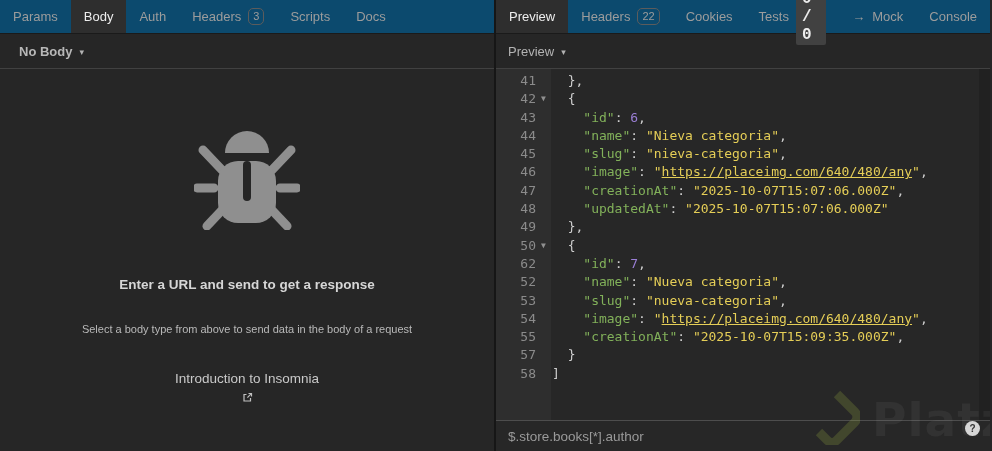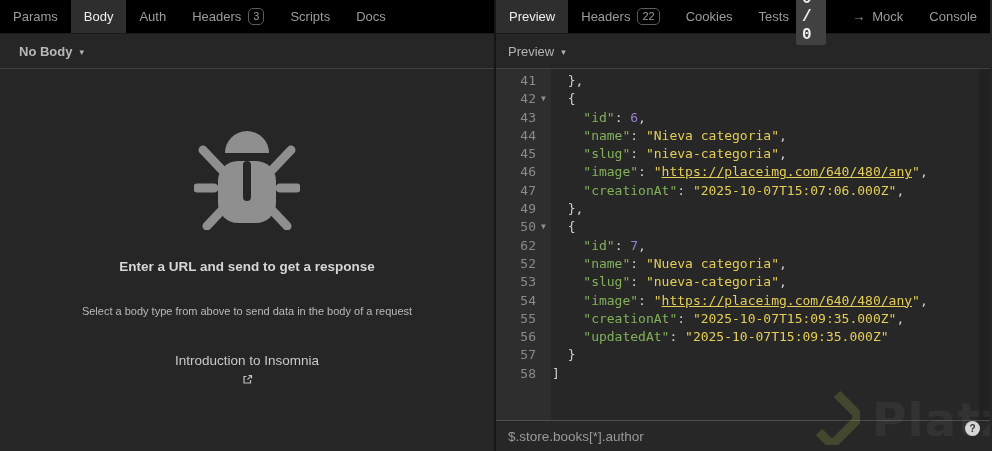--- a/index.html
+++ b/index.html
@@ -11,21 +11,21 @@
     -webkit-font-smoothing:antialiased;
   }
   .app { display:flex; width:992px; height:451px; }
   .pane { display:flex; flex-direction:column; height:100%; }
   .pane.left  { width:496px; border-right:2px solid #161616; }
   .pane.right { width:494px; position:relative; overflow:hidden; }
 
   
   .tabbar {
     height:34px; flex-shrink:0; display:flex; align-items:stretch;
-    background:#000000; border-bottom:1px solid #1a1a1a;
+    background:#0c4a6e; border-bottom:1px solid #1a1a1a;
   }
   .tab { display:flex; align-items:center; gap:7px; padding:0 13px;
          font-size:13px; color:#9c9c9c; cursor:pointer; }
   .tab.active { background:#2e2e2e; color:#ededed; }
   .badge { display:inline-block; }
   .badge-outline { border:1px solid #5c5c5c; border-radius:5px; font-size:11px;
                    line-height:15px; padding:0 4px; min-width:9px; text-align:center;
                    color:#9c9c9c; }
   .badge-filled  { background:#414141; border-radius:2px; font-size:16px;
                    font-weight:bold; padding:1px 6px; color:#ededed;font-family:Liberation Mono, monospace; }
@@ -36,21 +36,21 @@
             gap:7px; border-bottom:1px solid #414141; font-size:13px;
             color:#b3b3b3; padding:0 12px; cursor:pointer; }
   .pane.left .subbar { padding:0 19px; }
   .pane.left .subbar-label { font-weight:bold; color:#b8b8b8; }
   .chevron { font-size:9px; color:#b3b3b3; transform:translateY(1px); }
 
   
   .empty { flex:1; display:flex; flex-direction:column; align-items:center;
            text-align:center; padding:0 20px; }
   .bug-wrap { margin-top:57px; }
-  .empty-title { margin-top:25px; font-size:13.5px; font-weight:bold; color:#d6d6d6; }
+  .empty-title { margin-top:43px; font-size:13.5px; font-weight:bold; color:#d6d6d6; }
   .empty-sub   { margin-top:31px; font-size:11px; color:#b9b9b9; }
   .empty-link  { margin-top:36px; font-size:13.5px; color:#c9c9c9;
                  display:flex; align-items:center; gap:5px; cursor:pointer;flex-direction:column; }
 
   
   .code-area {
     flex:1; position:relative; overflow:hidden; padding-top:3px;
     font-family:"DejaVu Sans Mono", monospace; font-size:13px;
     background:linear-gradient(to right, #2e2e2e 55px, #272727 55px);
   }
@@ -184,28 +184,28 @@
 
     <div class="code-area">
       <div id="code-lines">
           <div class="code-line"><span class="gutter">41</span><span class="fold"></span><span class="code-text"><span class="tk-p">  },</span></span></div>
           <div class="code-line"><span class="gutter">42</span><span class="fold">▼</span><span class="code-text"><span class="tk-p">  {</span></span></div>
           <div class="code-line"><span class="gutter">43</span><span class="fold"></span><span class="code-text"><span class="tk-p">    </span><span class="tk-k">"id"</span><span class="tk-p">: </span><span class="tk-n">6</span><span class="tk-p">,</span></span></div>
           <div class="code-line"><span class="gutter">44</span><span class="fold"></span><span class="code-text"><span class="tk-p">    </span><span class="tk-k">"name"</span><span class="tk-p">: </span><span class="tk-s">"Nieva categoria"</span><span class="tk-p">,</span></span></div>
           <div class="code-line"><span class="gutter">45</span><span class="fold"></span><span class="code-text"><span class="tk-p">    </span><span class="tk-k">"slug"</span><span class="tk-p">: </span><span class="tk-s">"nieva-categoria"</span><span class="tk-p">,</span></span></div>
           <div class="code-line"><span class="gutter">46</span><span class="fold"></span><span class="code-text"><span class="tk-p">    </span><span class="tk-k">"image"</span><span class="tk-p">: </span><span class="tk-s">"</span><span class="tk-u">https://placeimg.com/640/480/any</span><span class="tk-s">"</span><span class="tk-p">,</span></span></div>
           <div class="code-line"><span class="gutter">47</span><span class="fold"></span><span class="code-text"><span class="tk-p">    </span><span class="tk-k">"creationAt"</span><span class="tk-p">: </span><span class="tk-s">"2025-10-07T15:07:06.000Z"</span><span class="tk-p">,</span></span></div>
+          <div class="code-line"><span class="gutter">48</span><span class="fold"></span><span class="code-text"><span class="tk-p">    </span><span class="tk-k">"updatedAt"</span><span class="tk-p">: </span><span class="tk-s">"2025-10-07T15:07:06.000Z"</span></span></div>
           <div class="code-line"><span class="gutter">49</span><span class="fold"></span><span class="code-text"><span class="tk-p">  },</span></span></div>
           <div class="code-line"><span class="gutter">50</span><span class="fold">▼</span><span class="code-text"><span class="tk-p">  {</span></span></div>
           <div class="code-line"><span class="gutter">62</span><span class="fold"></span><span class="code-text"><span class="tk-p">    </span><span class="tk-k">"id"</span><span class="tk-p">: </span><span class="tk-n">7</span><span class="tk-p">,</span></span></div>
           <div class="code-line"><span class="gutter">52</span><span class="fold"></span><span class="code-text"><span class="tk-p">    </span><span class="tk-k">"name"</span><span class="tk-p">: </span><span class="tk-s">"Nueva categoria"</span><span class="tk-p">,</span></span></div>
           <div class="code-line"><span class="gutter">53</span><span class="fold"></span><span class="code-text"><span class="tk-p">    </span><span class="tk-k">"slug"</span><span class="tk-p">: </span><span class="tk-s">"nueva-categoria"</span><span class="tk-p">,</span></span></div>
           <div class="code-line"><span class="gutter">54</span><span class="fold"></span><span class="code-text"><span class="tk-p">    </span><span class="tk-k">"image"</span><span class="tk-p">: </span><span class="tk-s">"</span><span class="tk-u">https://placeimg.com/640/480/any</span><span class="tk-s">"</span><span class="tk-p">,</span></span></div>
           <div class="code-line"><span class="gutter">55</span><span class="fold"></span><span class="code-text"><span class="tk-p">    </span><span class="tk-k">"creationAt"</span><span class="tk-p">: </span><span class="tk-s">"2025-10-07T15:09:35.000Z"</span><span class="tk-p">,</span></span></div>
-          <div class="code-line"><span class="gutter">56</span><span class="fold"></span><span class="code-text"><span class="tk-p">    </span><span class="tk-k">"updatedAt"</span><span class="tk-p">: </span><span class="tk-s">"2025-10-07T15:09:35.000Z"</span></span></div>
           <div class="code-line"><span class="gutter">57</span><span class="fold"></span><span class="code-text"><span class="tk-p">  }</span></span></div>
           <div class="code-line"><span class="gutter">58</span><span class="fold"></span><span class="code-text"><span class="tk-p">]</span></span></div>
         </div>
       <div class="scrollbar"></div>
     </div>
 
     <div class="filterbar">
       <input type="text" placeholder="$.store.books[*].author" style="">
       <div class="help">?</div>
     </div>

